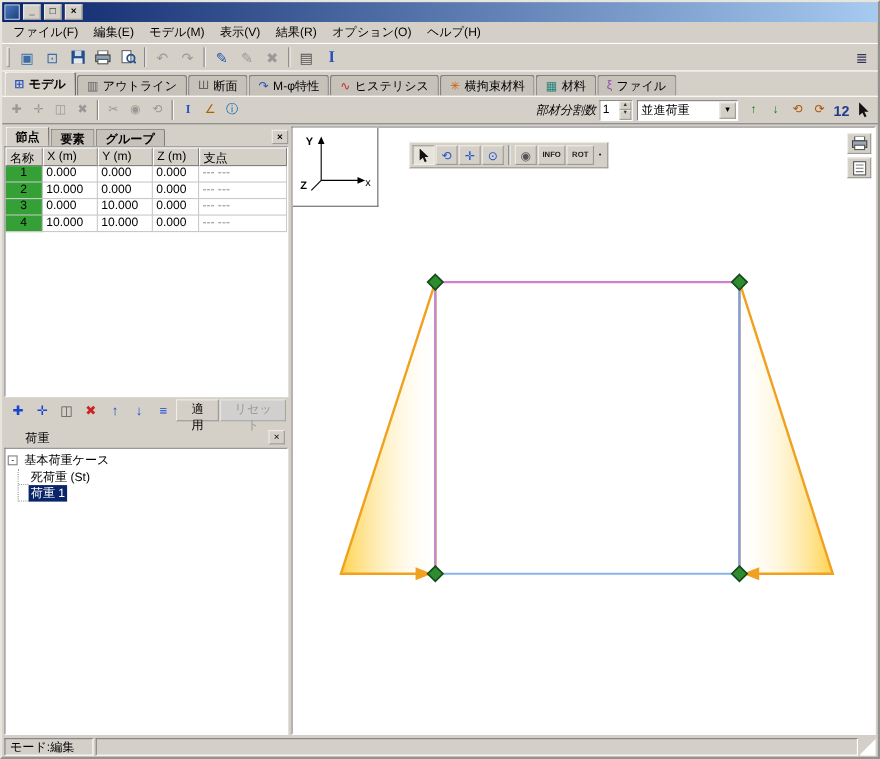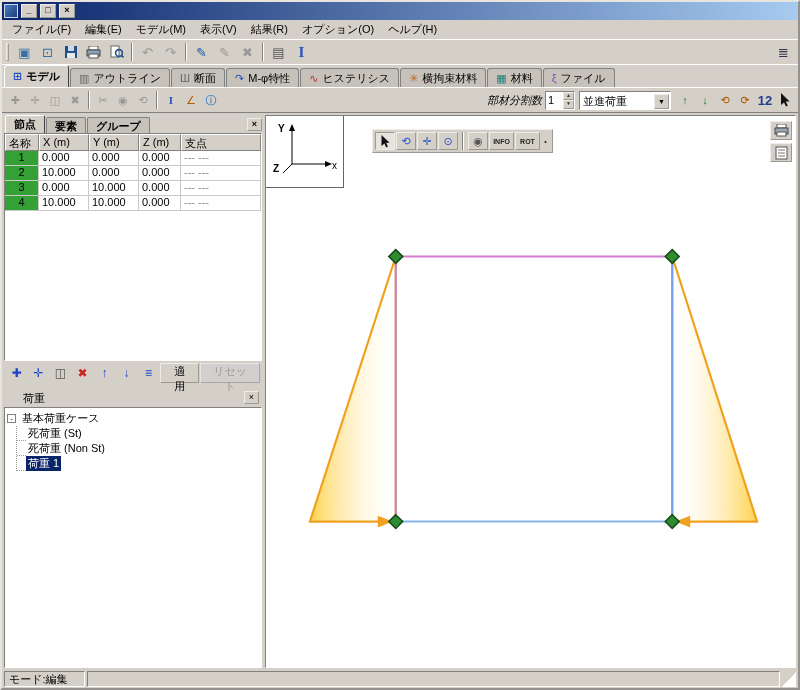--- a/index.html
+++ b/index.html
@@ -78,21 +78,21 @@
   .cbtn.dotb { width:9px; height:9px; font-size:7px; color:#222; align-self:center; border:none; background:transparent; }
   .corner { position:absolute; right:3px; top:5px; display:flex; flex-direction:column; gap:3px; }
   .cornbtn { width:22px; height:19px; background:#d4d0c8; border:1px outset #f0ede6; display:flex; align-items:center; justify-content:center; }
 
   
   .divlabel { margin-left:auto; padding-right:3px;font-style:italic; }
   .spinner { width:30px; height:19px; background:#fff; border:1px solid; border-color:#808080 #ffffff #ffffff #808080; display:flex; flex:none; }
   .spinner input { width:17px; border:none; outline:none; font-size:11px; padding-left:2px; font-family:inherit; }
   .spincol { display:flex; flex-direction:column; width:11px; }
   .spincol div { flex:1; background:#d4d0c8; border:1px outset #f0ede6; font-size:5px; line-height:4px; text-align:center; color:#333; }
-  .dropdown { width:92px; height:19px; background:#fff; border:1px solid; border-color:#808080 #ffffff #ffffff #808080; display:flex; align-items:flex-end; margin:0 4px; flex:none; }
+  .dropdown { width:92px; height:19px; background:#fff; border:1px solid; border-color:#808080 #ffffff #ffffff #808080; display:flex; align-items:center; margin:0 4px; flex:none; }
   .dropdown .val { flex:1; padding-left:3px; white-space:nowrap; overflow:hidden; }
   .droparrow { width:15px; height:15px; background:#d4d0c8; border:1px outset #f0ede6; font-size:7px; line-height:13px; text-align:center; margin-right:1px; flex:none; }
 
   
   .statusbar { height:18px; display:flex; gap:2px; padding:1px 2px; flex:none; align-items:stretch; }
   .scell { border:1px solid; border-color:#808080 #ffffff #ffffff #808080; padding:0 4px; display:flex; align-items:center; white-space:pre; }
   .sgrip { width:14px; border:none; background:
     linear-gradient(135deg, transparent 50%, #fff 50%); }
 </style>
 </head>
@@ -297,24 +297,20 @@
             <div class="expander">-</div>
             <span class="tlabel">基本荷重ケース</span>
           </div>
           <div class="tkids">
             <div class="titem">
               <span class="tconn"></span>
               <span class="tlabel">死荷重 (St)</span>
             </div>
             <div class="titem">
               <span class="tconn"></span>
-              <span class="tlabel">死荷重 (Non St)</span>
-            </div>
-            <div class="titem">
-              <span class="tconn"></span>
               <span class="tlabel sel">荷重 1</span>
             </div>
           </div>
         </div>
       </div>
     </div>
 
     <div class="canvas">
 
       <svg class="diagram" viewBox="0 0 530 557" preserveAspectRatio="none">

